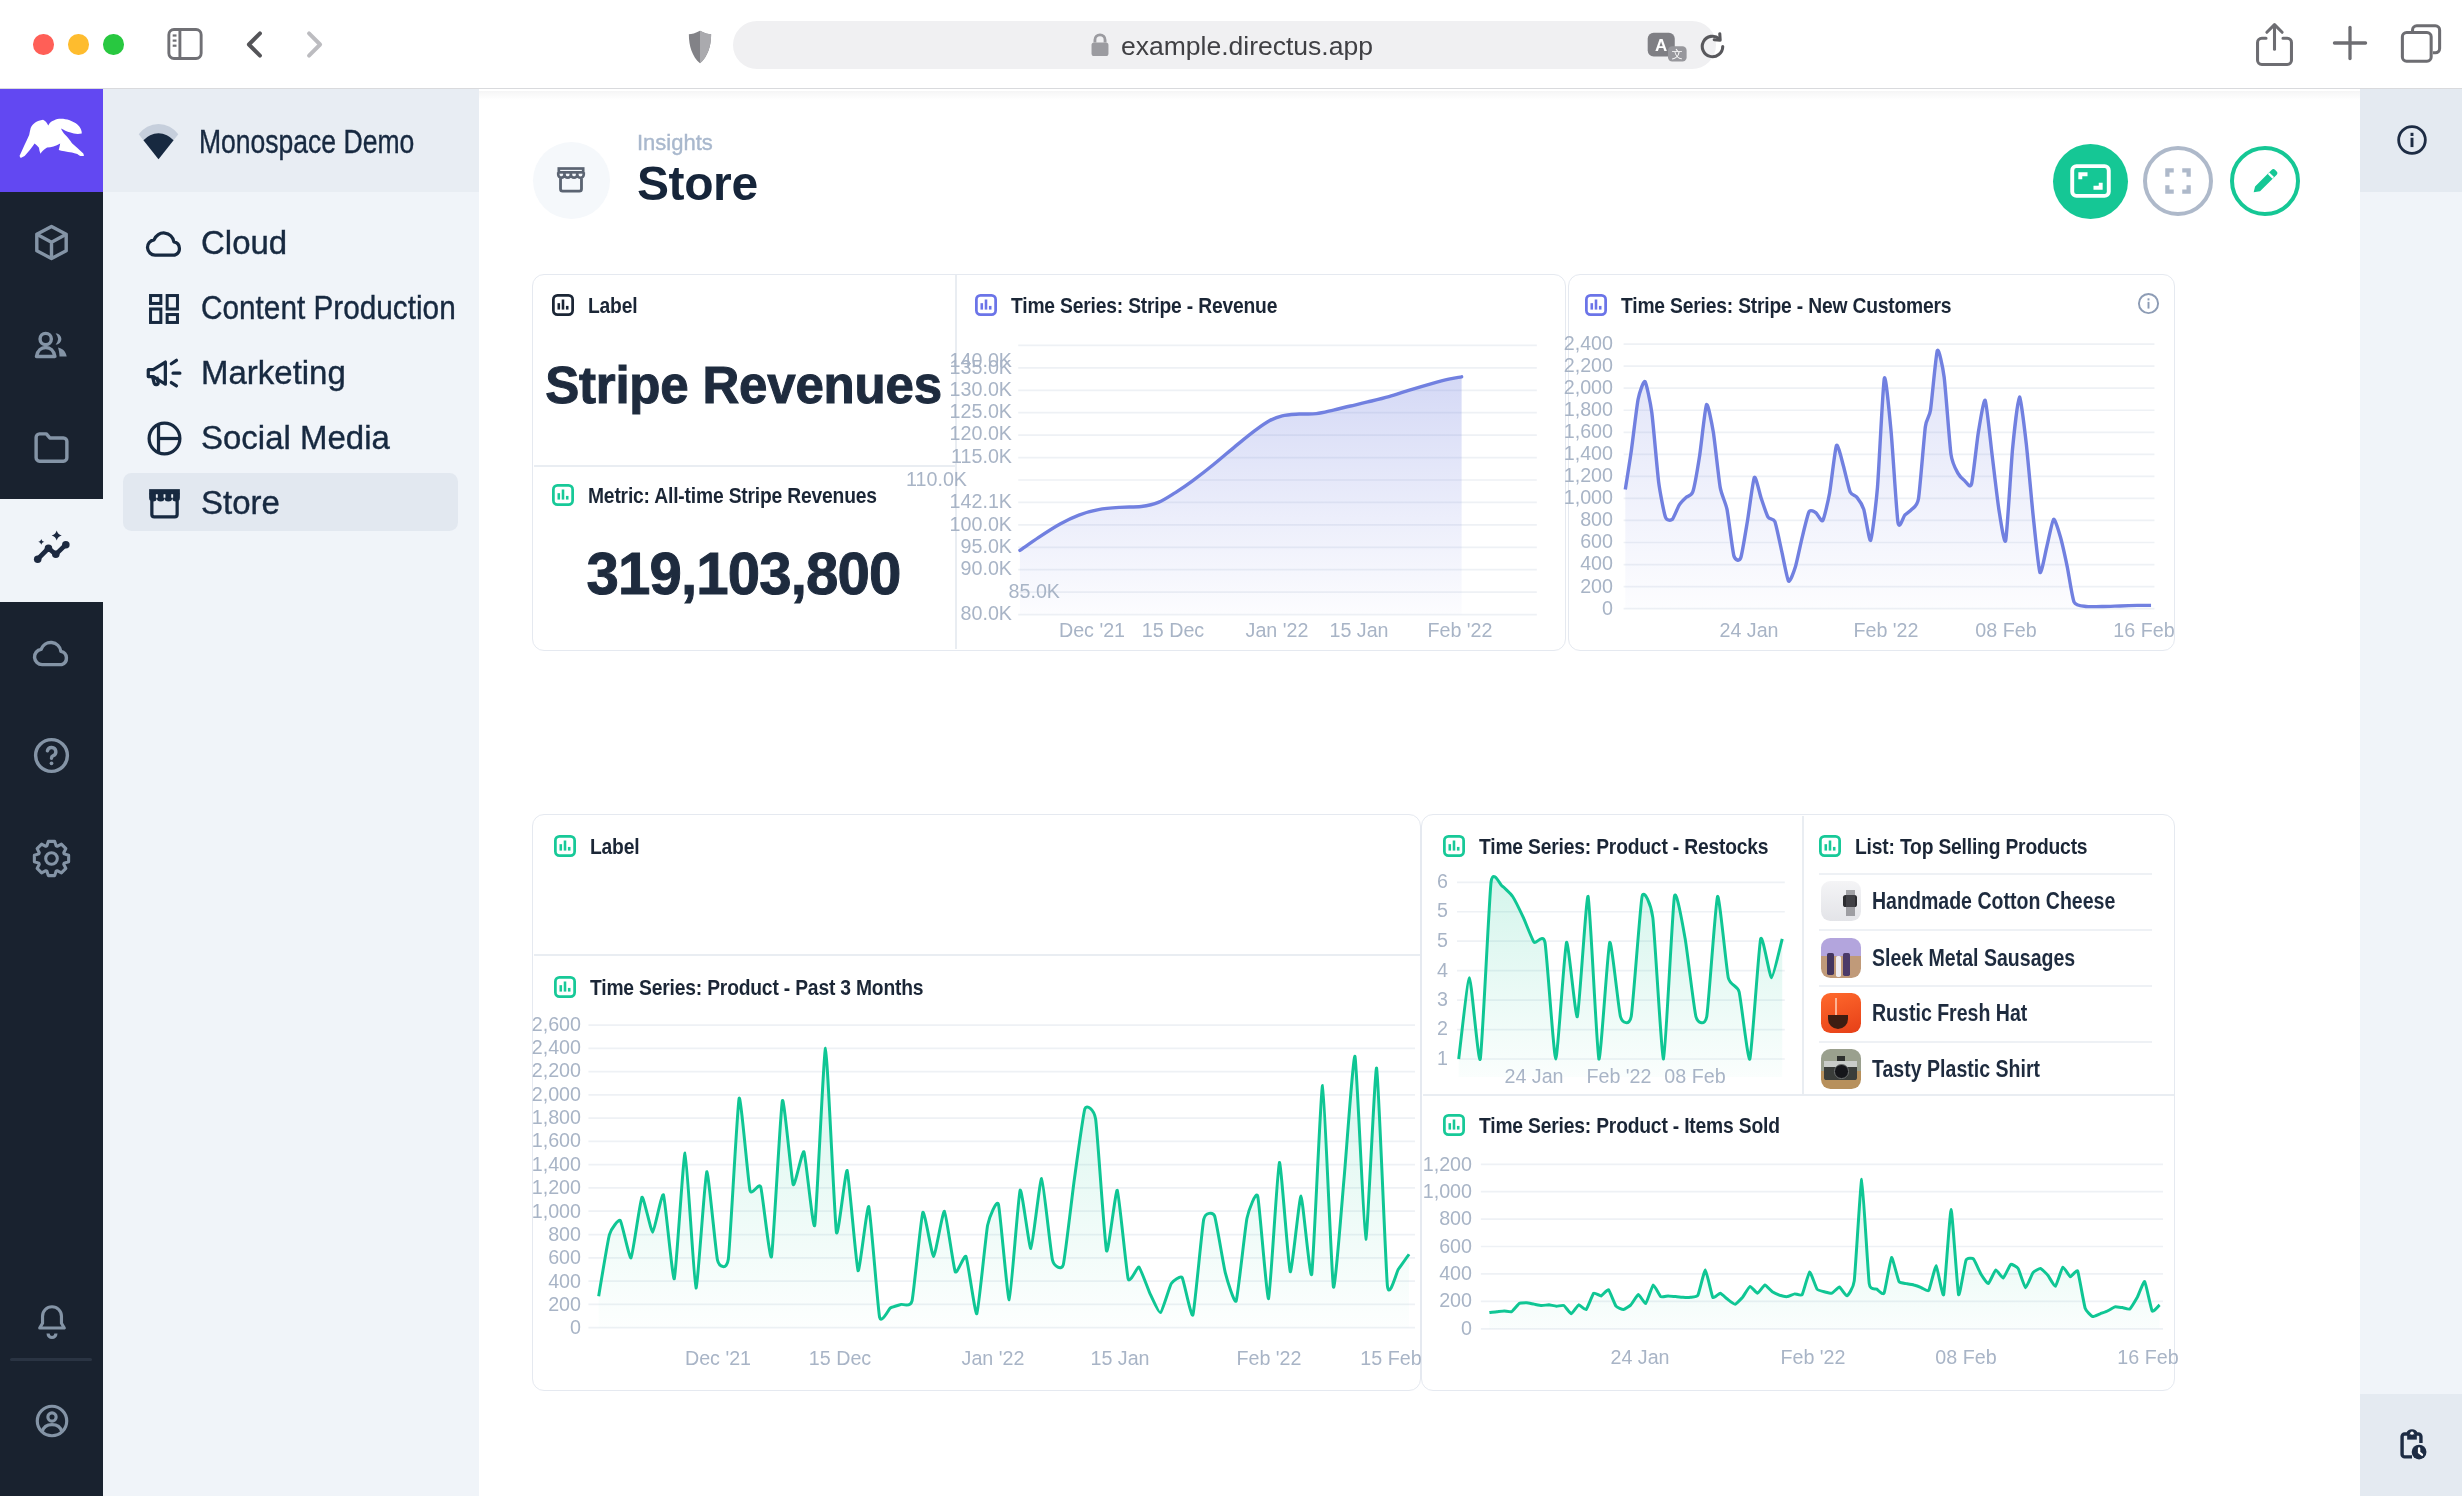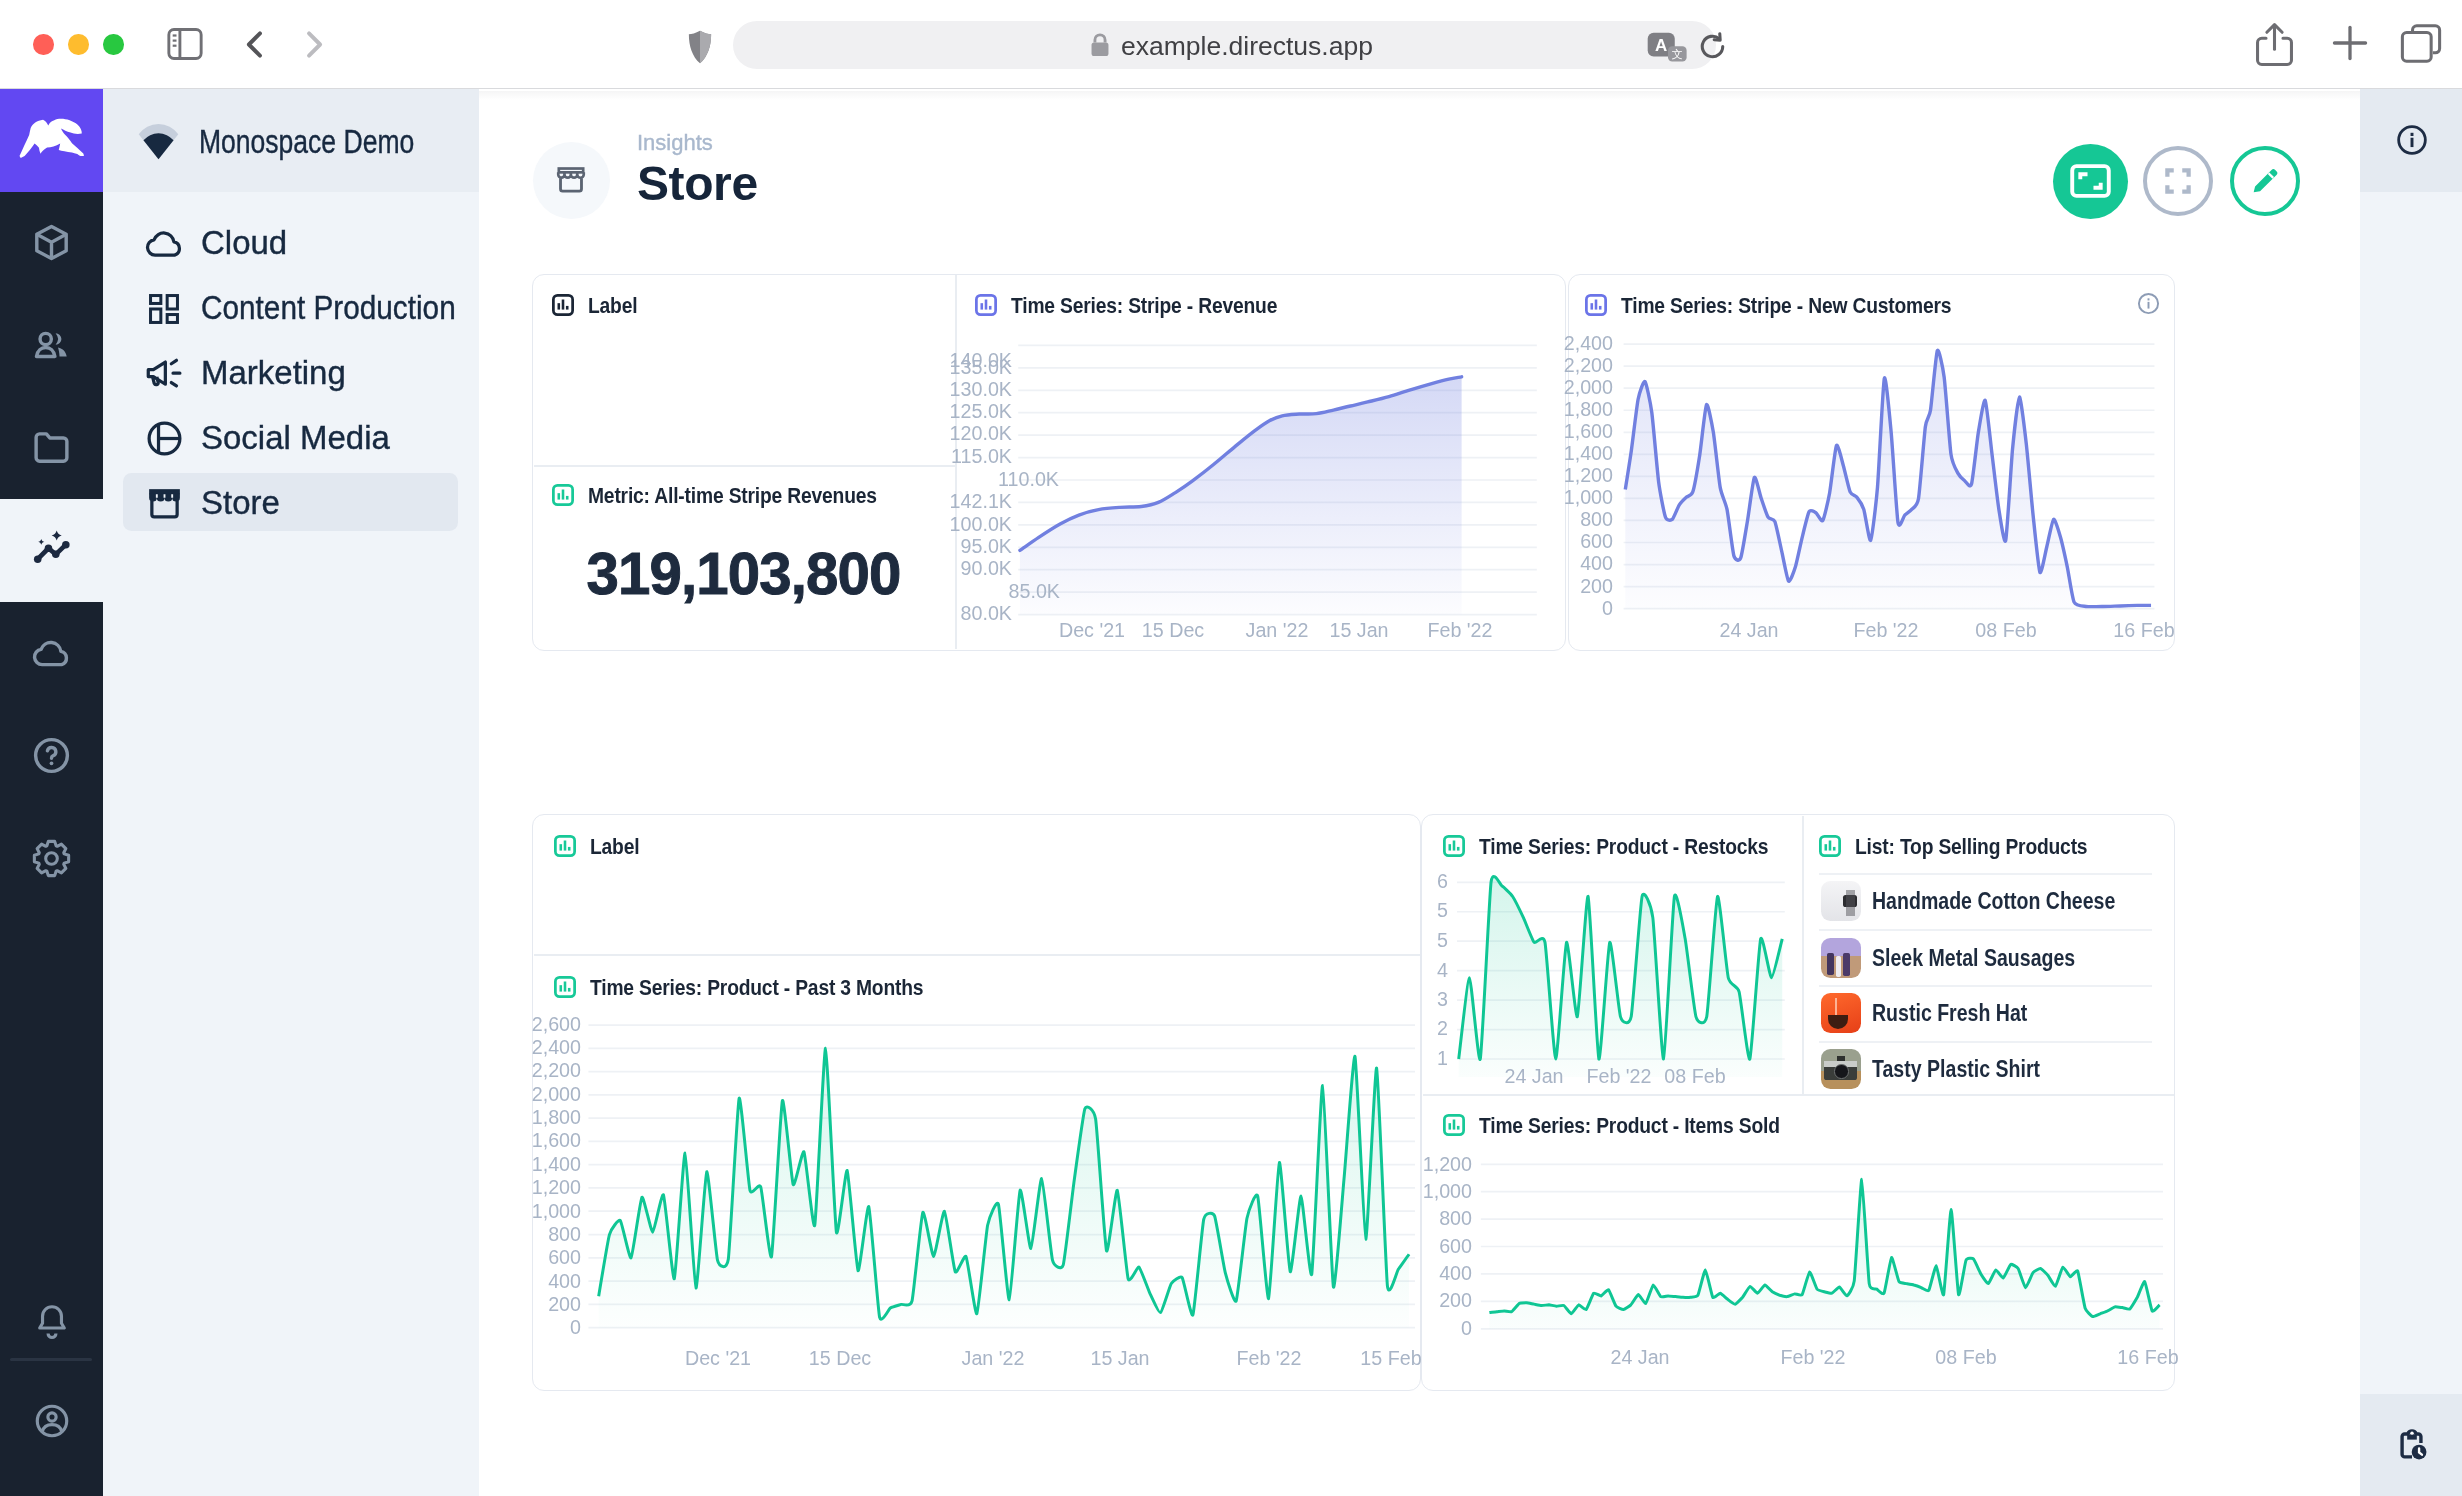--- a/index.html
+++ b/index.html
@@ -293,20 +293,21 @@
       <rect x="15.2" y="13" width="2.8" height="4" fill="#17c998"></rect>
     </svg>
 <div class="ptitle" style="left:1855px;top:835px;">List: Top Selling Products</div>
     <svg class="abs" style="left:1443px;top:1114px;" width="22" height="22" viewBox="0 0 24 24">
       <rect x="1.5" y="1.5" width="21" height="21" rx="4.5" fill="none" stroke="#17c998" stroke-width="3"></rect>
       <rect x="6" y="10" width="2.8" height="7" fill="#17c998"></rect>
       <rect x="10.6" y="6" width="2.8" height="11" fill="#17c998"></rect>
       <rect x="15.2" y="13" width="2.8" height="4" fill="#17c998"></rect>
     </svg>
 <div class="ptitle" style="left:1479px;top:1114px;">Time Series: Product - Items Sold</div>
+<div class="abs" style="left:532px;top:356px;width:423px;text-align:center;font-size:51px;font-weight:700;color:#1e2b3e;letter-spacing:-0.2px;-webkit-text-stroke:1px #1e2b3e;">Stripe Revenues</div>
 <div class="abs" style="left:532px;top:539px;width:423px;text-align:center;font-size:60px;font-weight:700;color:#1e2b3e;letter-spacing:-0.9px;-webkit-text-stroke:1px #1e2b3e;transform:scaleX(0.97);">319,103,800</div>
 
 <div class="abs" style="left:1819px;top:873px;width:333px;height:1.7px;background:#eef1f5;"></div>
 <div class="abs" style="left:1819px;top:929px;width:333px;height:1.7px;background:#eef1f5;"></div>
 <div class="abs" style="left:1819px;top:985px;width:333px;height:1.7px;background:#eef1f5;"></div>
 <div class="abs" style="left:1819px;top:1041px;width:333px;height:1.7px;background:#eef1f5;"></div>
 <div class="abs" style="left:1821px;top:881px;width:40px;height:40px;border-radius:9.4px;background:linear-gradient(180deg,#f4f4f6,#e3e4e8);overflow:hidden;">
        <div class="abs" style="left:22px;top:13.7px;width:13.7px;height:12px;border-radius:2.6px;background:#2c2c30;"></div>
        <div class="abs" style="left:25px;top:8.5px;width:8.5px;height:26px;background:#55555c;opacity:0.5;"></div>
     </div>
@@ -351,21 +352,21 @@
       <line x1="1191" y1="718.5" x2="1798" y2="718.5" stroke="#eef1f5" stroke-width="2"></line>
       <path d="M1193.0,643.4 C1196.7,640.9 1207.2,633.4 1215.0,628.2 C1222.8,623.0 1232.2,616.8 1240.0,612.5 C1247.8,608.1 1254.5,604.8 1262.0,602.0 C1269.5,599.2 1277.0,597.1 1285.0,595.6 C1293.0,594.2 1301.7,593.6 1310.0,593.0 C1318.3,592.4 1327.5,592.9 1335.0,592.0 C1342.5,591.0 1348.3,590.0 1355.0,587.2 C1361.7,584.5 1368.3,579.9 1375.0,575.7 C1381.7,571.5 1387.5,567.6 1395.0,562.0 C1402.5,556.5 1411.7,549.4 1420.0,542.6 C1428.3,535.9 1437.0,528.2 1445.0,521.6 C1453.0,515.1 1461.3,508.2 1468.0,503.2 C1474.7,498.3 1479.7,494.6 1485.0,491.7 C1490.3,488.8 1494.2,487.2 1500.0,485.9 C1505.8,484.6 1513.3,484.3 1520.0,483.8 C1526.7,483.4 1533.3,484.1 1540.0,483.3 C1546.7,482.5 1553.3,480.6 1560.0,479.1 C1566.7,477.6 1573.3,475.9 1580.0,474.4 C1586.7,472.8 1592.5,471.5 1600.0,469.6 C1607.5,467.8 1616.7,465.7 1625.0,463.4 C1633.3,461.0 1641.7,458.0 1650.0,455.5 C1658.3,452.9 1667.5,450.2 1675.0,448.1 C1682.5,446.0 1689.2,444.2 1695.0,442.9 C1700.8,441.6 1707.5,440.7 1710.0,440.2 L1710.0,718.5 L1193.0,718.5 Z" fill="url(#g1)"></path>
       <path d="M1193.0,643.4 C1196.7,640.9 1207.2,633.4 1215.0,628.2 C1222.8,623.0 1232.2,616.8 1240.0,612.5 C1247.8,608.1 1254.5,604.8 1262.0,602.0 C1269.5,599.2 1277.0,597.1 1285.0,595.6 C1293.0,594.2 1301.7,593.6 1310.0,593.0 C1318.3,592.4 1327.5,592.9 1335.0,592.0 C1342.5,591.0 1348.3,590.0 1355.0,587.2 C1361.7,584.5 1368.3,579.9 1375.0,575.7 C1381.7,571.5 1387.5,567.6 1395.0,562.0 C1402.5,556.5 1411.7,549.4 1420.0,542.6 C1428.3,535.9 1437.0,528.2 1445.0,521.6 C1453.0,515.1 1461.3,508.2 1468.0,503.2 C1474.7,498.3 1479.7,494.6 1485.0,491.7 C1490.3,488.8 1494.2,487.2 1500.0,485.9 C1505.8,484.6 1513.3,484.3 1520.0,483.8 C1526.7,483.4 1533.3,484.1 1540.0,483.3 C1546.7,482.5 1553.3,480.6 1560.0,479.1 C1566.7,477.6 1573.3,475.9 1580.0,474.4 C1586.7,472.8 1592.5,471.5 1600.0,469.6 C1607.5,467.8 1616.7,465.7 1625.0,463.4 C1633.3,461.0 1641.7,458.0 1650.0,455.5 C1658.3,452.9 1667.5,450.2 1675.0,448.1 C1682.5,446.0 1689.2,444.2 1695.0,442.9 C1700.8,441.6 1707.5,440.7 1710.0,440.2" fill="none" stroke="#7180e0" stroke-width="4" stroke-linecap="round"></path>
     </svg>
     <div class="ylab" style="left:935px;top:349px;width:77px;">140.0K</div>
     <div class="ylab" style="left:935px;top:356px;width:77px;">135.0K</div>
     <div class="ylab" style="left:935px;top:378px;width:77px;">130.0K</div>
     <div class="ylab" style="left:935px;top:400px;width:77px;">125.0K</div>
     <div class="ylab" style="left:935px;top:422px;width:77px;">120.0K</div>
     <div class="ylab" style="left:935px;top:445px;width:77px;">115.0K</div>
-    <div class="ylab" style="left:990px;top:468px;width:77px;text-align:center;">110.0K</div>
+    <div class="ylab" style="left:890px;top:468px;width:77px;">110.0K</div>
     <div class="ylab" style="left:935px;top:490px;width:77px;">142.1K</div>
     <div class="ylab" style="left:935px;top:513px;width:77px;">100.0K</div>
     <div class="ylab" style="left:935px;top:535px;width:77px;">95.0K</div>
     <div class="ylab" style="left:935px;top:557px;width:77px;">90.0K</div>
     <div class="ylab" style="left:983px;top:580px;width:77px;">85.0K</div>
     <div class="ylab" style="left:935px;top:602px;width:77px;">80.0K</div>
     <div class="xlab" style="left:1092px;top:619px;">Dec '21</div>
     <div class="xlab" style="left:1173px;top:619px;">15 Dec</div>
     <div class="xlab" style="left:1277px;top:619px;">Jan '22</div>
     <div class="xlab" style="left:1359px;top:619px;">15 Jan</div>

